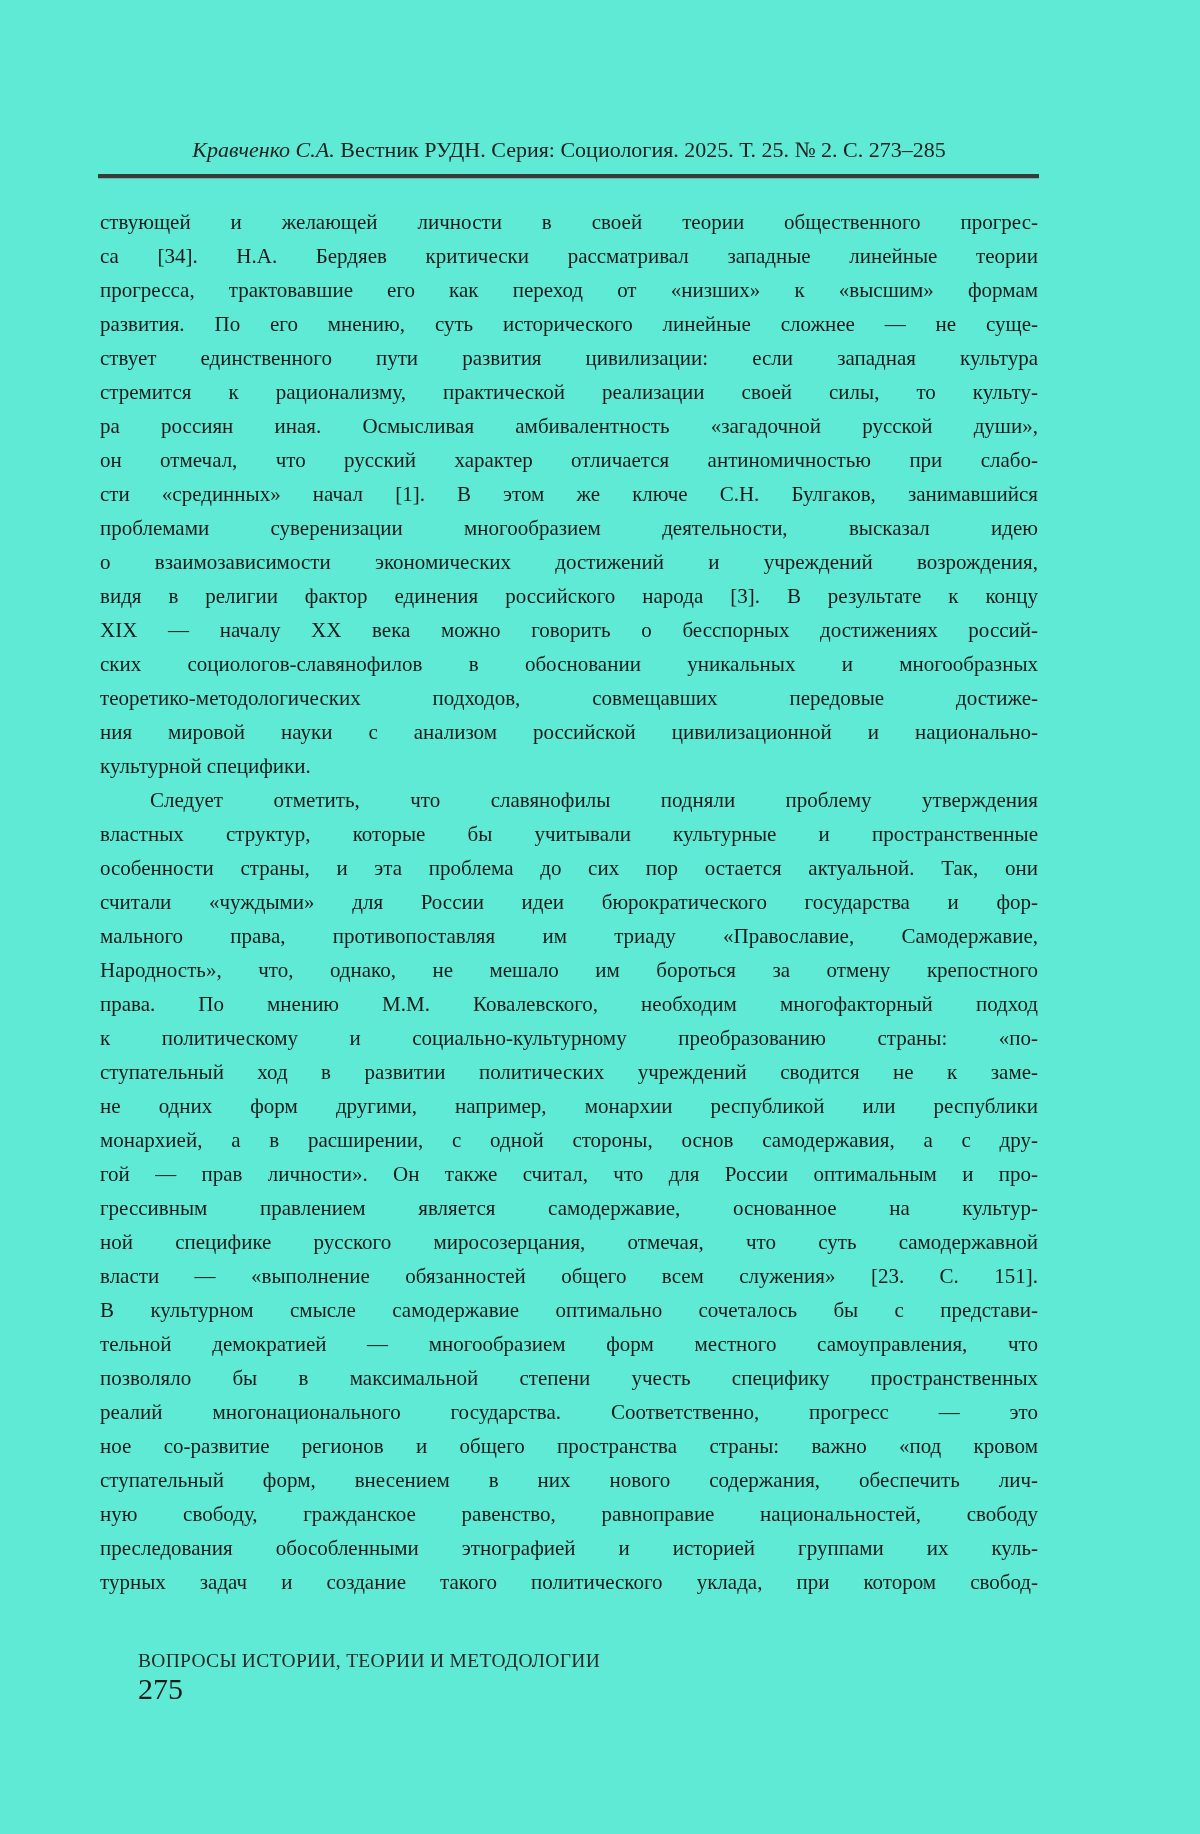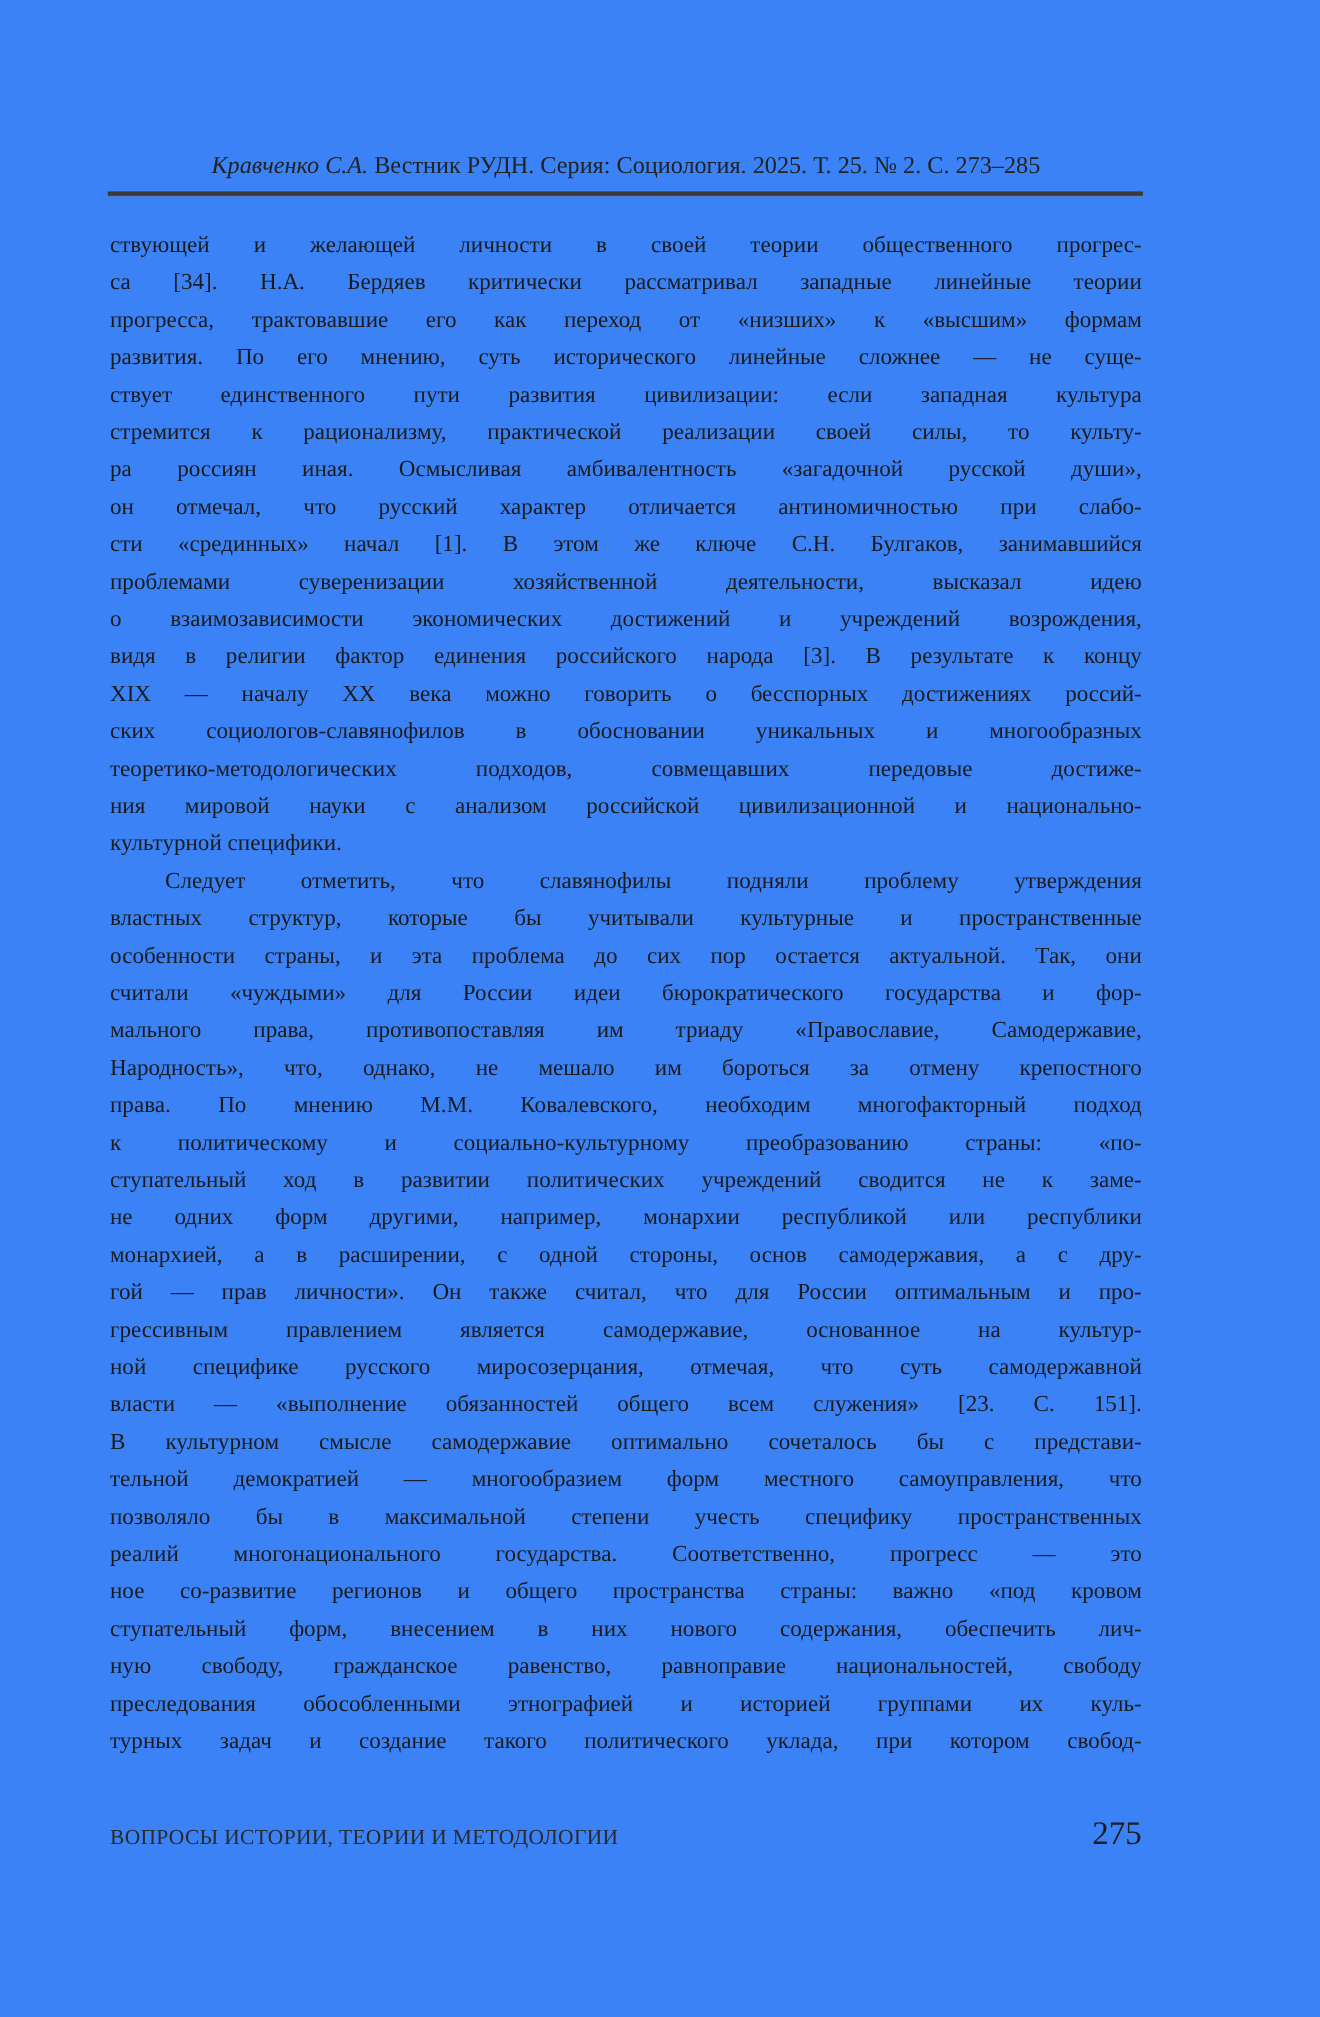--- a/index.html
+++ b/index.html
@@ -4,21 +4,21 @@
 <style>
   html, body {
     margin: 0;
     padding: 0;
     background: #ffffff;
   }
   .page {
     position: relative;
     width: 1200px;
     height: 1834px;
-    background: #3b82f6;
+    background: #5eead4;
     font-family: "Liberation Serif", "DejaVu Serif", serif;
     color: #1b1b1b;
     overflow: hidden;
   }
   .running-head {
     position: absolute;
     top: 136px;
     left: 100px;
     width: 938px;
     text-align: center;
@@ -63,20 +63,21 @@
     text-indent: 50px;
   }
   .page-footer {
     position: absolute;
     top: 1650px;
     left: 100px;
     width: 938px;
     display: flex;
     justify-content: space-between;
     align-items: baseline;
+    flex-direction: column;
   }
   .section-title {
     font-size: 19.5px;
     letter-spacing: 0.3px;
     color: #2a2a2a;
   }
   .page-number {
     font-size: 30px;
     color: #1b1b1b;
     margin-left: 38px;
@@ -98,21 +99,21 @@
       <div>
         <div class="line">ствующей и желающей личности в своей теории общественного прогрес-</div>
         <div class="line">са [34]. Н.А. Бердяев критически рассматривал западные линейные теории</div>
         <div class="line">прогресса, трактовавшие его как переход от «низших» к «высшим» формам</div>
         <div class="line">развития. По его мнению, суть исторического линейные сложнее — не суще-</div>
         <div class="line">ствует единственного пути развития цивилизации: если западная культура</div>
         <div class="line">стремится к рационализму, практической реализации своей силы, то культу-</div>
         <div class="line">ра россиян иная. Осмысливая амбивалентность «загадочной русской души»,</div>
         <div class="line">он отмечал, что русский характер отличается антиномичностью при слабо-</div>
         <div class="line">сти «срединных» начал [1]. В этом же ключе С.Н. Булгаков, занимавшийся</div>
-        <div class="line">проблемами суверенизации хозяйственной деятельности, высказал идею</div>
+        <div class="line">проблемами суверенизации многообразием деятельности, высказал идею</div>
         <div class="line">о взаимозависимости экономических достижений и учреждений возрождения,</div>
         <div class="line">видя в религии фактор единения российского народа [3]. В результате к концу</div>
         <div class="line">XIX — началу XX века можно говорить о бесспорных достижениях россий-</div>
         <div class="line">ских социологов-славянофилов в обосновании уникальных и многообразных</div>
         <div class="line">теоретико-методологических подходов, совмещавших передовые достиже-</div>
         <div class="line">ния мировой науки с анализом российской цивилизационной и национально-</div>
         <div class="line end">культурной специфики.</div>
       </div>
       <div>
         <div class="line first">Следует отметить, что славянофилы подняли проблему утверждения</div>

